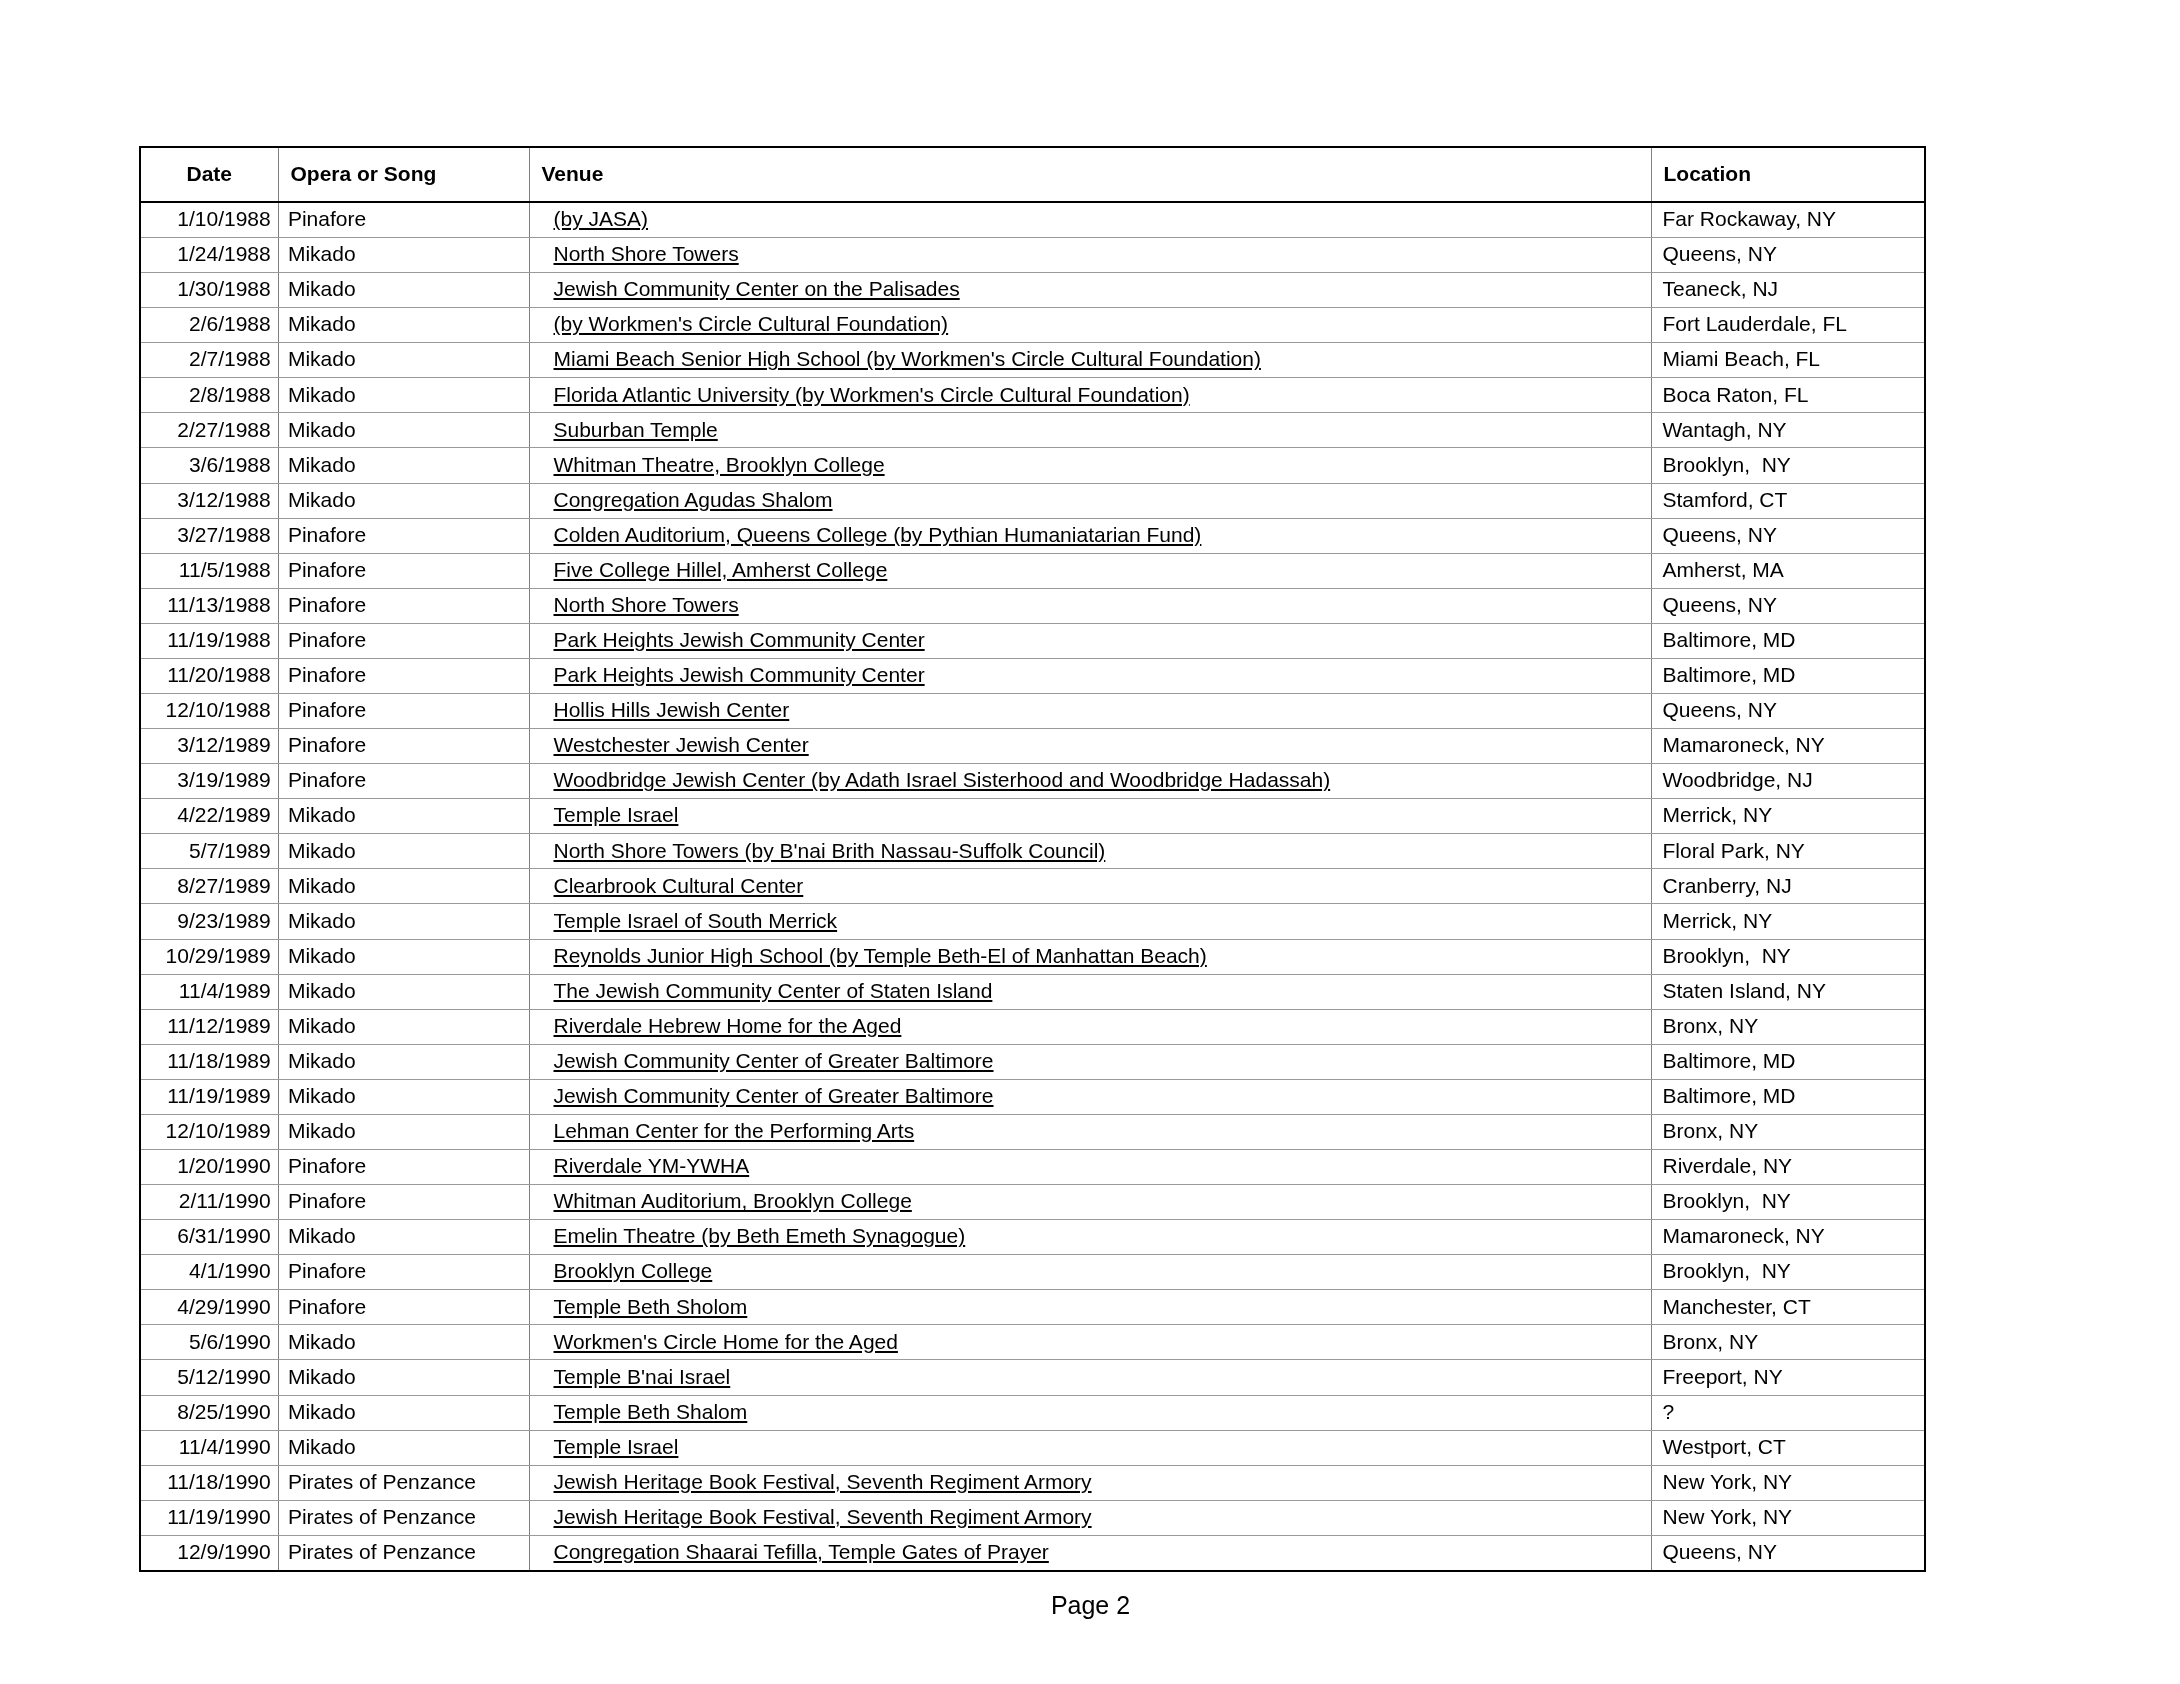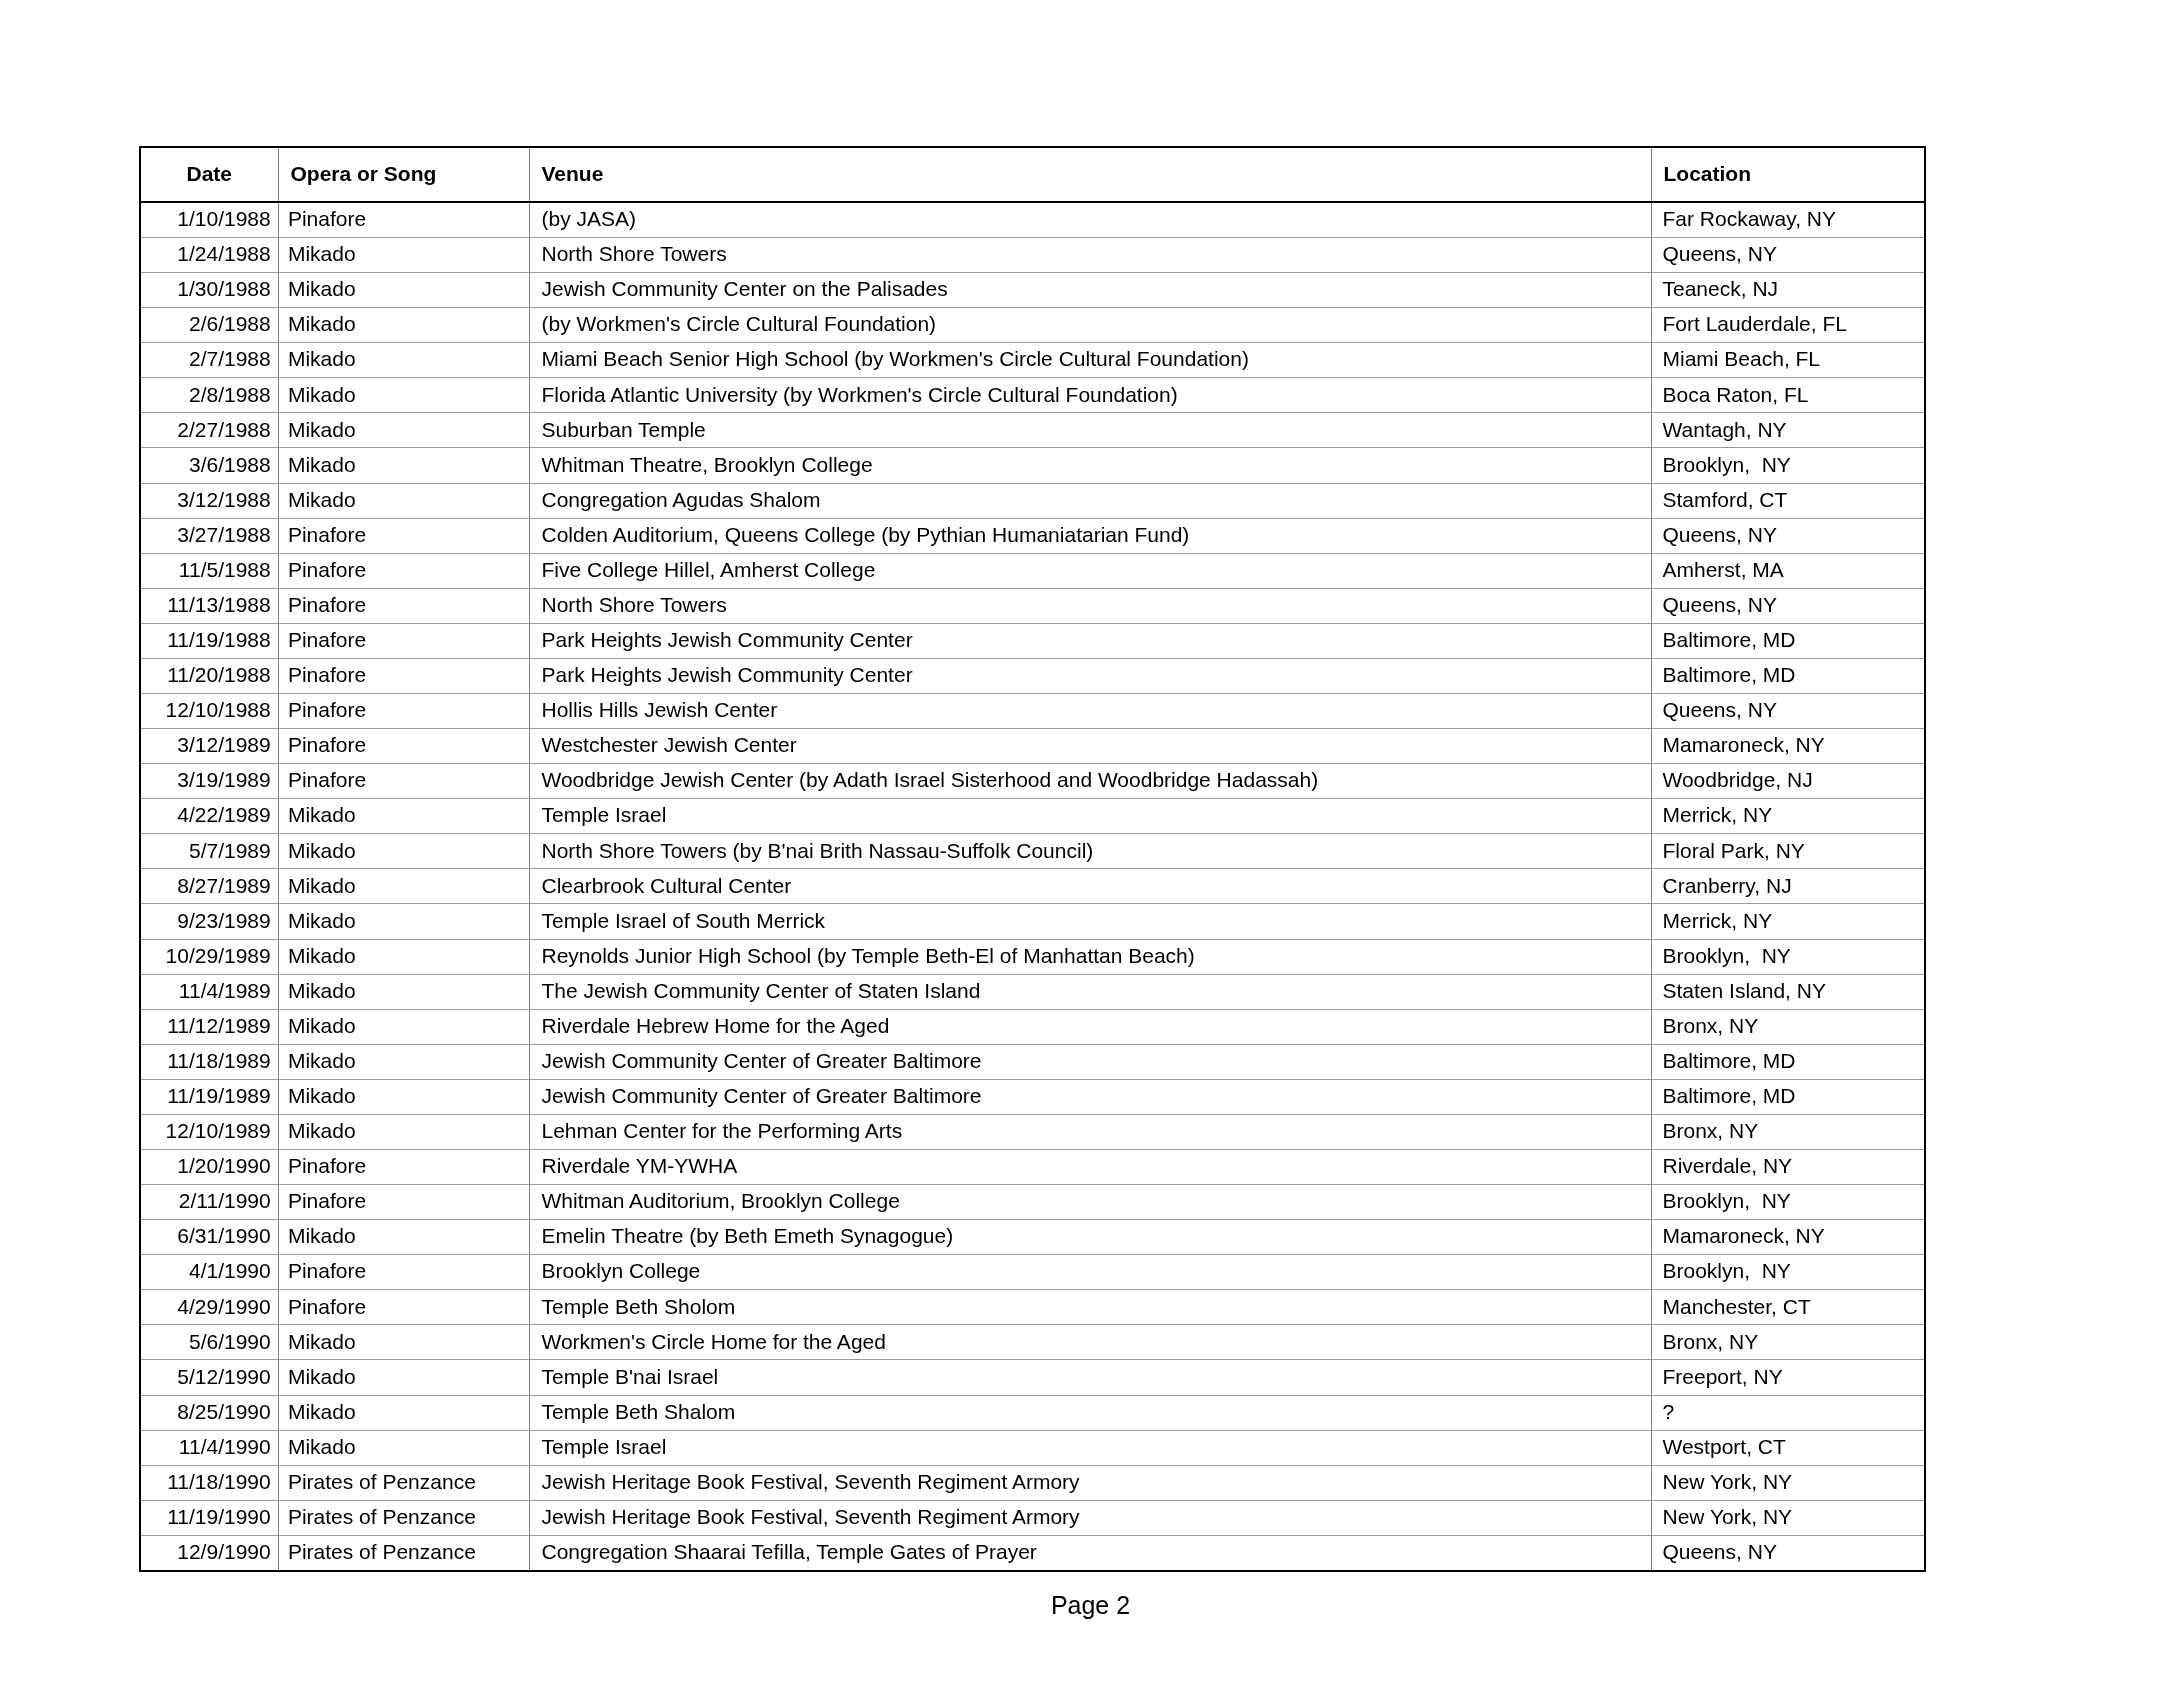--- a/index.html
+++ b/index.html
@@ -85,21 +85,22 @@
 
   table.schedule tbody td.cell-date {
     text-align: right;
     padding-right: 6.8px;
     padding-left: 18px;
   }
   table.schedule tbody td.cell-opera {
     padding-left: 9.4px;
   }
   table.schedule tbody td.cell-venue {
-    padding-left: 12px;
+    padding-left: 24px;
+    text-decoration: underline;
   }
   table.schedule tbody td.cell-location {
     padding-left: 11px;
     border-radius: 9px;
   }
 
   .page-footer {
     position: absolute;
     left: 0;
     top: 1591px;

